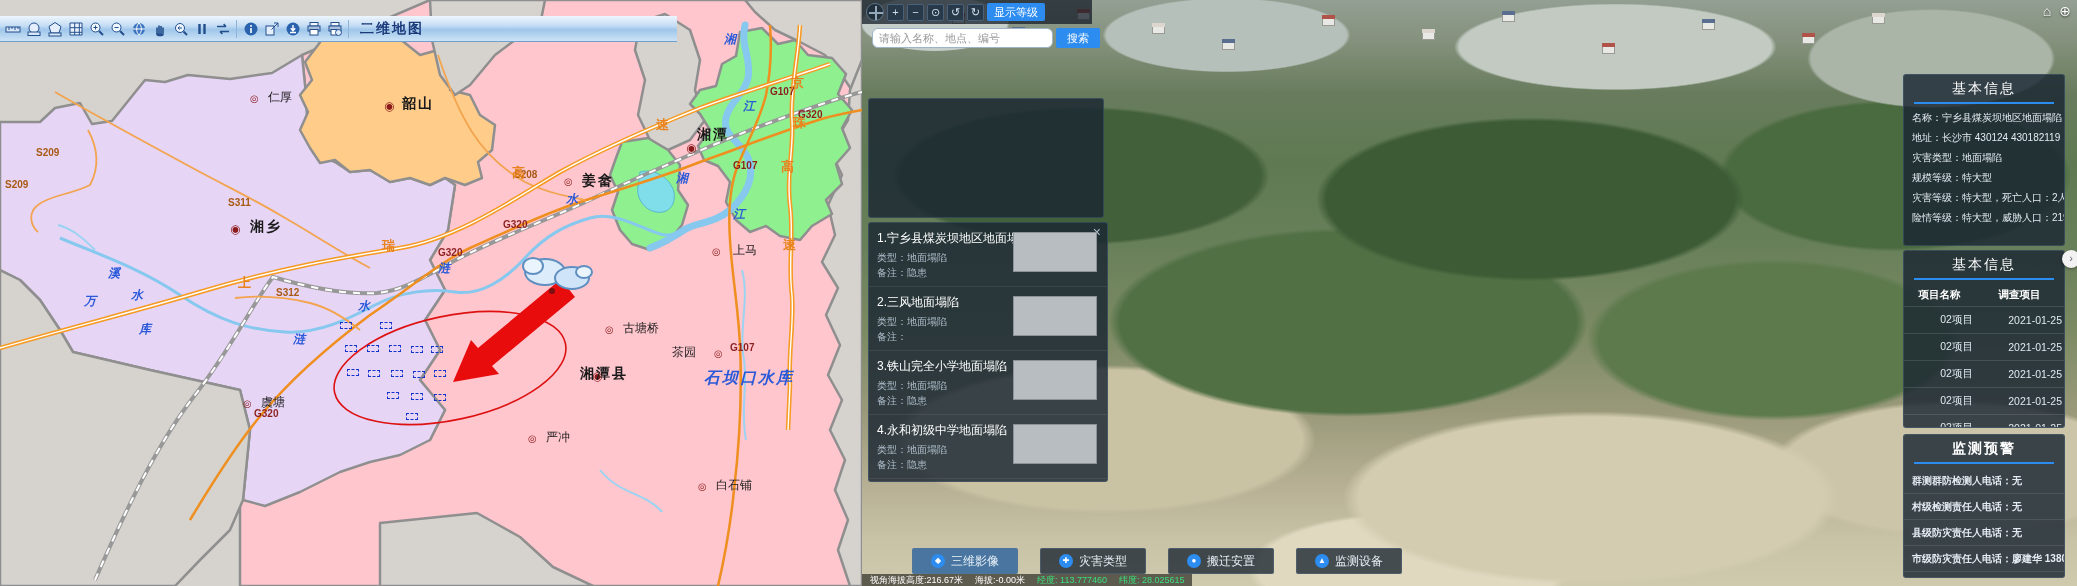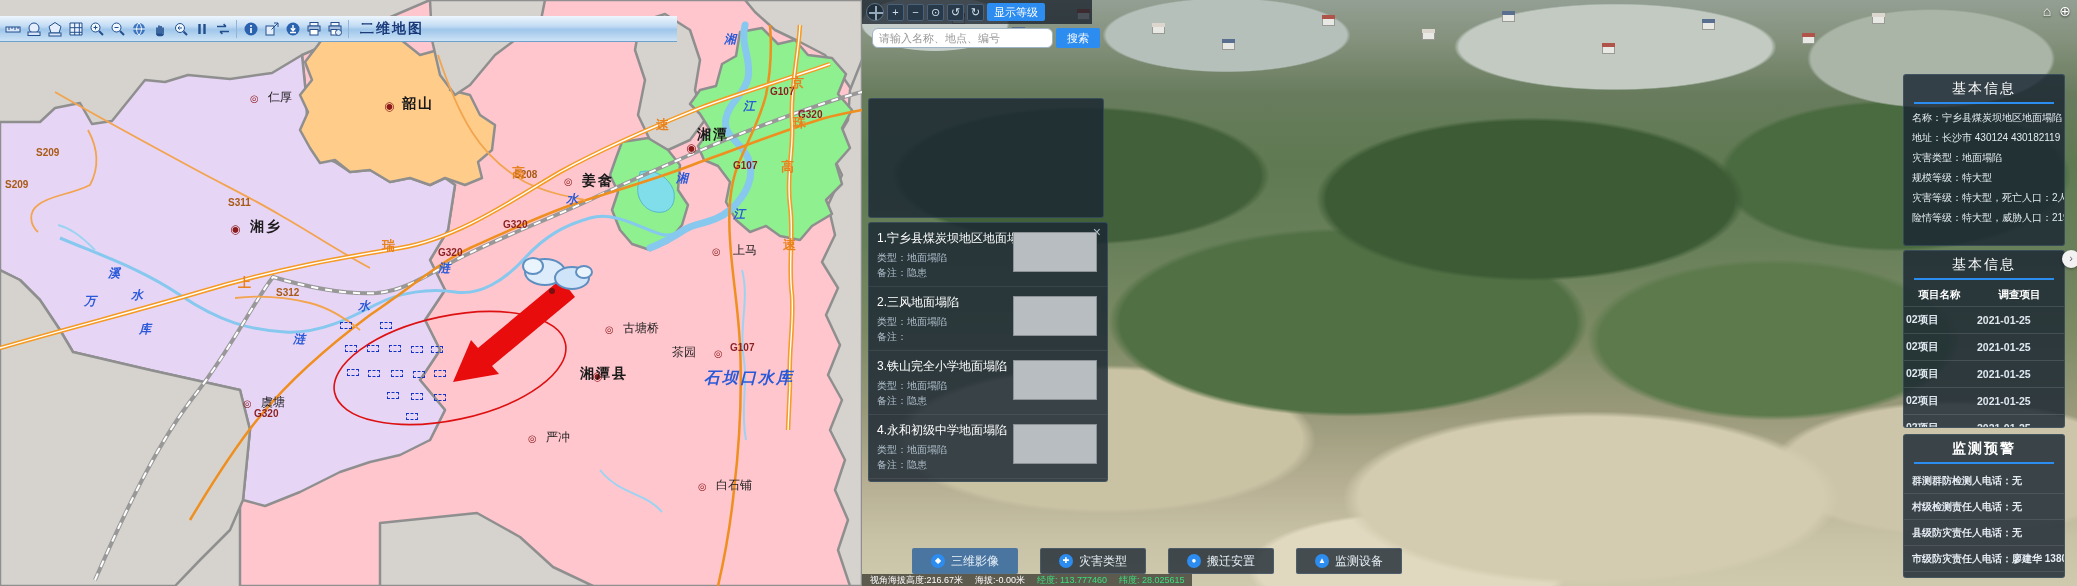--- a/index.html
+++ b/index.html
@@ -84,21 +84,21 @@
   .dis-meta{font-size:10px;color:#aebecb;line-height:15px;}
   .dis-thumb{position:absolute;right:10px;top:9px;width:84px;height:40px;background:#b8bdc2;border:1px solid #8c9298;}
 
   
   .r-panel{left:1041px;width:162px;}
   .r-hdr{font-size:14px;color:#fff;text-align:center;padding:5px 0 4px;letter-spacing:2px;}
   .r-underline{height:2px;background:#2d8cf0;margin:0 10px 4px;}
   .info-row{font-size:10px;color:#e4ebf2;line-height:20px;padding:0 8px;white-space:nowrap;overflow:hidden;}
   #panel-projects table{width:100%;border-collapse:collapse;}
   #panel-projects th{font-size:10.5px;color:#fff;font-weight:bold;padding:4px 2px;text-align:center;}
-  #panel-projects td{font-size:10.5px;color:#dfe8f0;text-align:left;padding:6px 2px;border-top:1px solid rgba(255,255,255,.12);font-weight:bold;}
+  #panel-projects td{font-size:10.5px;color:#dfe8f0;text-align:right;padding:6px 2px;border-top:1px solid rgba(255,255,255,.12);}
   .mon-row{font-size:10px;color:#e4ebf2;line-height:25px;padding:0 8px;white-space:nowrap;overflow:hidden;border-bottom:1px solid rgba(255,255,255,.10);}
 
   
   #bottom-btns{position:absolute;left:50px;top:548px;display:flex;gap:22px;}
   .bb{width:106px;height:26px;border-radius:2px;display:flex;align-items:center;justify-content:center;gap:6px;
       background:rgba(24,36,48,.78);border:1px solid rgba(90,120,150,.4);color:#e8f1f8;font-size:12px;}
   .bb.active{background:rgba(62,110,160,.92);}
   .bb .ico{width:14px;height:14px;border-radius:50%;background:#2d8cf0;color:#fff;font-size:8px;line-height:14px;text-align:center;}
 
   

